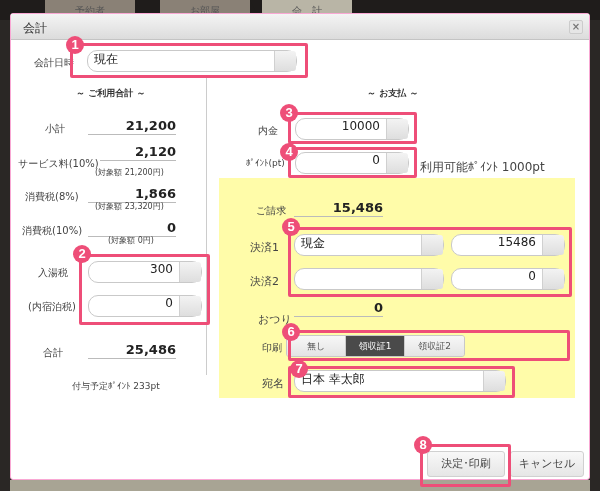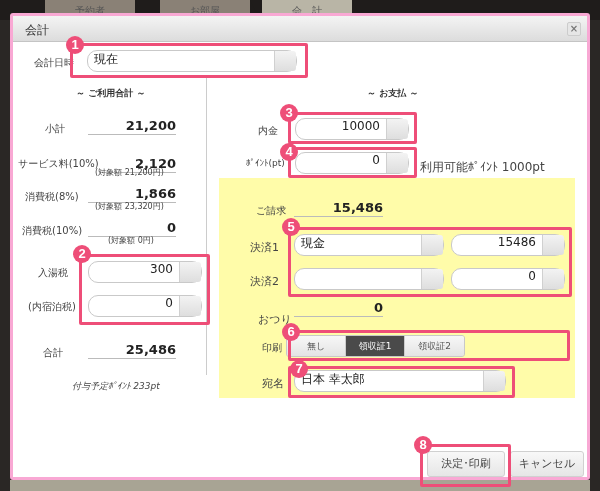--- a/index.html
+++ b/index.html
@@ -18,21 +18,21 @@
   }
   .bg-tab.active { background: #b9b5a6; }
   .bg-tab::after {
     content: ""; position: absolute; right: -10px; top: 0;
     border-top: 20px solid #1f1c1b; border-left: 10px solid transparent;
   }
   .bottom-band { position: absolute; left: 10px; top: 480px; width: 580px; height: 11px; background: #a8a494; }
 
   .dialog {
     position: absolute; left: 10px; top: 13px; width: 580px; height: 467px;
-    background: #fff; border: 3px solid #f9a8d4; border-radius: 3px;
+    background: #fff; border: 1px solid #f9a8d4; border-radius: 3px;
   }
   .titlebar {
     height: 26px; background: linear-gradient(#f4f4f4, #dcdcdc);
     border-bottom: 1px solid #c4c4c4; position: relative;
   }
   .titlebar .title { position: absolute; left: 12px; top: 6px; font-size: 12px; color: #333; }
   .close-btn {
     position: absolute; right: 6px; top: 6px; width: 14px; height: 14px;
     background: #e6e6e6; border: 1px solid #ccc; border-radius: 2px;
     font-size: 10px; line-height: 12px; text-align: center; color: #777; font-weight: bold;
@@ -108,21 +108,21 @@
 </div>
 
 <div class="divider"></div>
 
 <span class="section-title" style="left:76px;top:87px;">～ ご利用合計 ～</span>
 
 <span class="label" style="left:45px;top:122px;">小計</span>
 <span class="amt" style="left:88px;top:118px;width:88px;">21,200</span>
 
 <span class="label" style="left:18px;top:157px;">サービス料(10%)</span>
-<span class="amt" style="left:100px;top:156px;width:76px;">2,120</span>
+<span class="amt" style="left:100px;top:144px;width:76px;">2,120</span>
 <span class="subnote" style="left:95px;top:167px;">(対象額 21,200円)</span>
 
 <span class="label" style="left:25px;top:190px;">消費税(8%)</span>
 <span class="amt" style="left:88px;top:186px;width:88px;">1,866</span>
 <span class="subnote" style="left:95px;top:201px;">(対象額 23,320円)</span>
 
 <span class="label" style="left:22px;top:224px;">消費税(10%)</span>
 <span class="amt" style="left:88px;top:220px;width:88px;">0</span>
 <span class="subnote" style="left:108px;top:235px;">(対象額 0円)</span>
 
@@ -134,21 +134,21 @@
 
 <span class="label" style="left:28px;top:300px;">(内宿泊税)</span>
 <div class="field" style="left:88px;top:295px;width:114px;">
   <span class="val right">0</span>
   <span class="btn"></span>
 </div>
 
 <span class="label" style="left:43px;top:346px;">合計</span>
 <span class="amt" style="left:88px;top:342px;width:88px;">25,486</span>
 
-<span class="subnote" style="left:72px;top:380px;font-size:9px;font-style:italic;">付与予定ﾎﾟｲﾝﾄ  233pt</span>
+<span class="subnote" style="left:72px;top:380px;font-size:9px;">付与予定ﾎﾟｲﾝﾄ  233pt</span>
 
 <span class="section-title" style="left:367px;top:87px;">～ お支払 ～</span>
 
 <span class="label" style="left:258px;top:124px;">内金</span>
 <div class="field" style="left:295px;top:118px;width:114px;">
   <span class="val right">10000</span>
   <span class="btn"></span>
 </div>
 
 <span class="label" style="left:246px;top:158px;font-size:9px;">ﾎﾟｲﾝﾄ(pt)</span>

